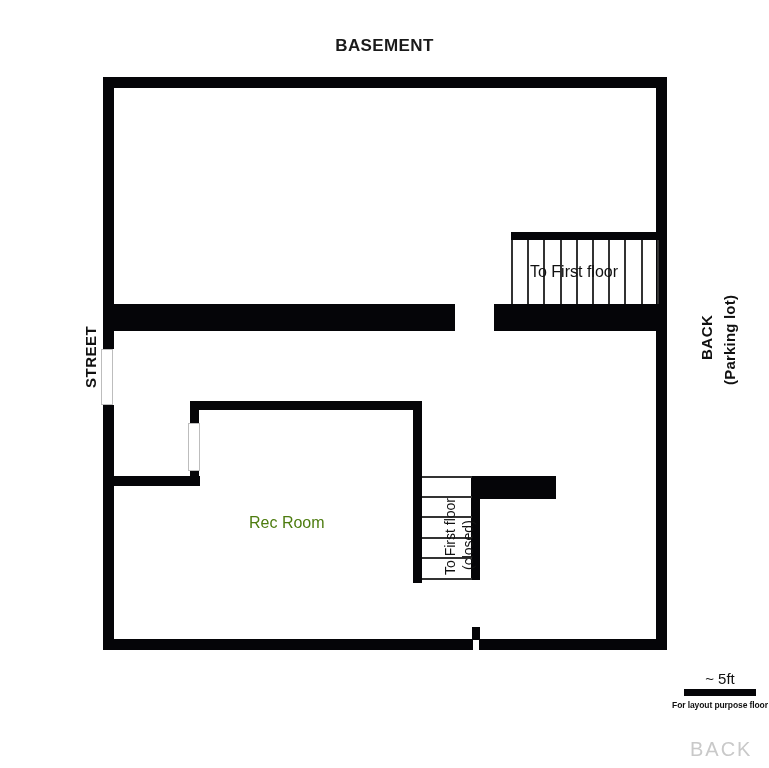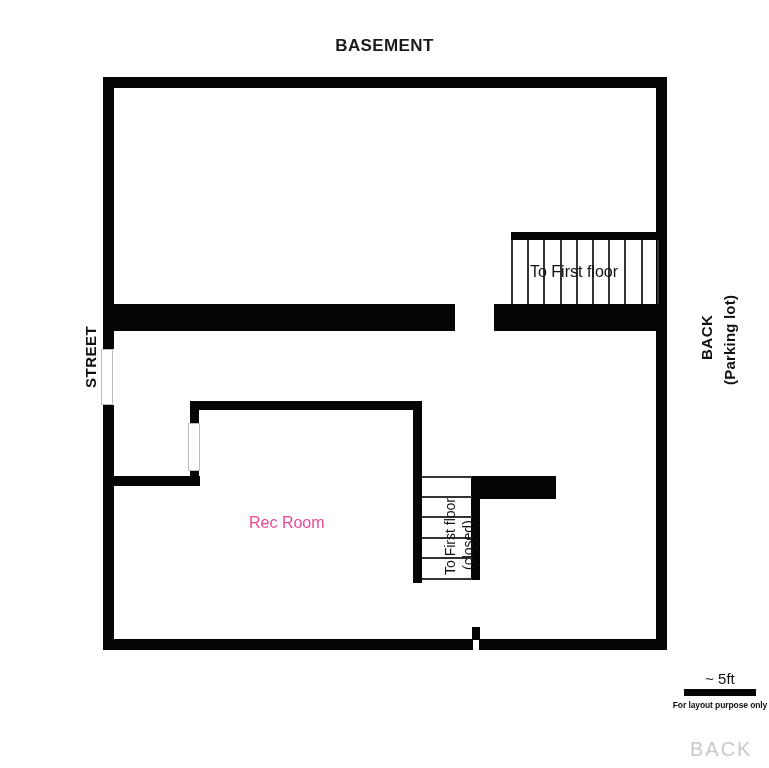--- a/index.html
+++ b/index.html
@@ -52,21 +52,21 @@
   }
   .side-sub {
     font-size: 15px;
     font-weight: bold;
     letter-spacing: 0.2px;
     color: #111111;
   }
   .room-label {
     position: absolute;
     font-size: 16px;
-    color: #ec4899;
+    color: #4d7c0f;
     white-space: nowrap;
   }
   .stair-group {
     position: absolute;
   }
   .stair-line-v {
     position: absolute;
     width: 2px;
     background: #333333;
     top: 0;
@@ -207,18 +207,18 @@
 
   <div class="rot-label side-label" style="left:82px; top:388px; transform: rotate(-90deg);">STREET</div>
 
   <div class="rot-label side-label" style="left:698px; top:360px; transform: rotate(-90deg);">BACK</div>
 
   <div class="rot-label side-sub" style="left:721px; top:385px; transform: rotate(-90deg);">(Parking lot)</div>
 
   <div class="scale-wrap">
     <div class="scale-text">~ 5ft</div>
     <div class="scale-bar"></div>
-    <div class="scale-note">For layout purpose only</div>
+    <div class="scale-note">For layout purpose floor</div>
   </div>
 
   <div class="watermark">BACK</div>
 
 </div>
 
 </body></html>

